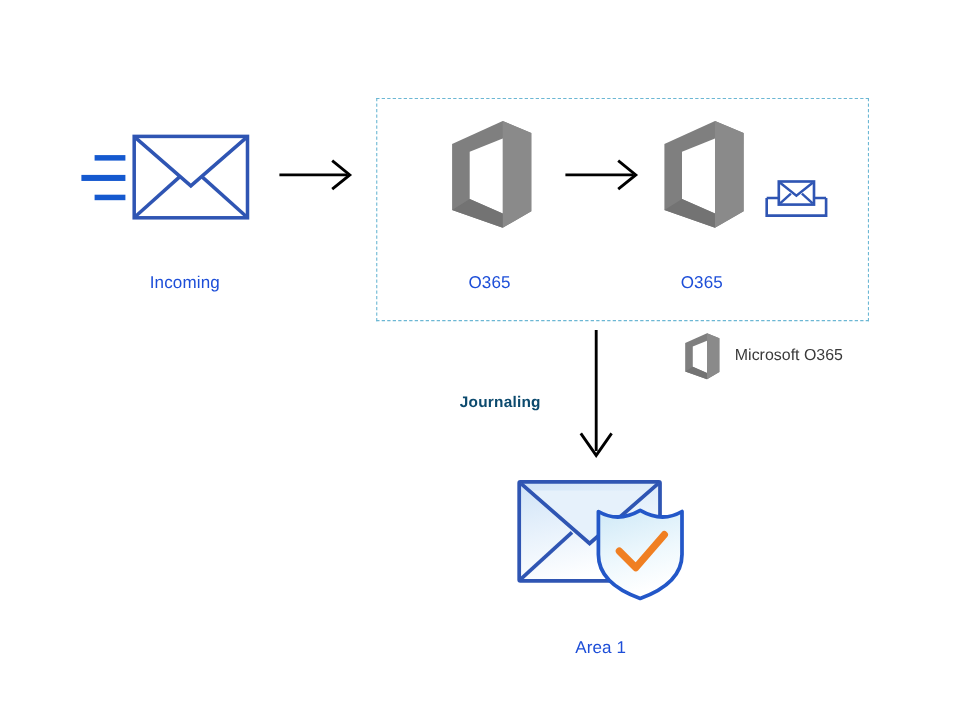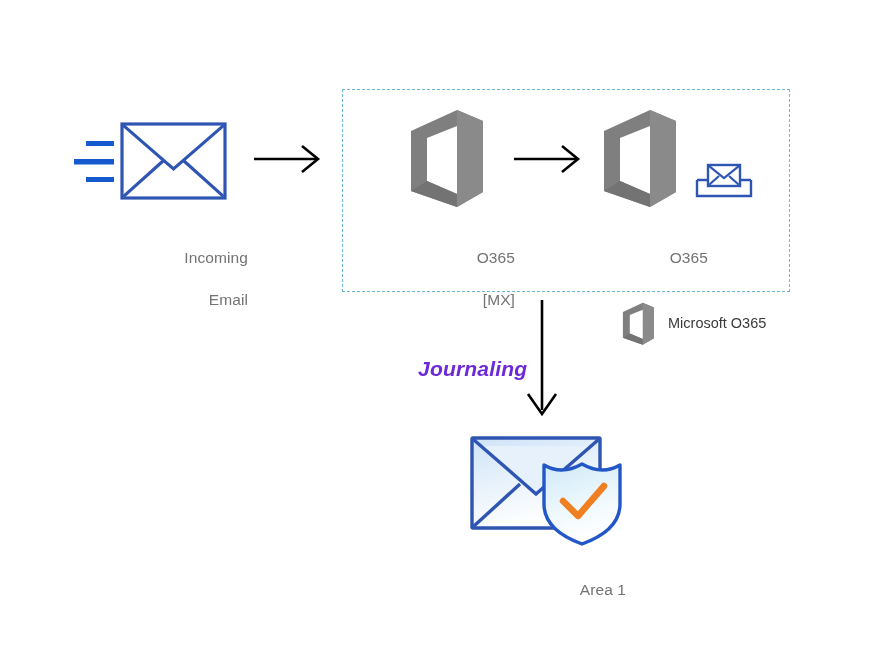--- a/index.html
+++ b/index.html
@@ -15,44 +15,43 @@
   #diagram-root {
     position: relative;
     width: 886px;
     height: 653px;
     background: #ffffff;
     overflow: hidden;
   }
   .node { position: absolute; }
   .caption {
     position: absolute;
-    text-align: right;
+    text-align: center;
     font-family: "Liberation Sans", sans-serif;
     font-size: 15.5px;
     line-height: 21px;
-    color: #737373;
+    color: #1d4ed8;
     white-space: pre-line;
     letter-spacing: 0.1px;
   }
   .caption-line { display: block; }
   .dashed-zone {
     position: absolute;
     border: 1.6px dashed #6cb7d4;
     box-sizing: border-box;
     background: transparent;
   }
   .journal-label {
     position: absolute;
     font-family: "Liberation Sans", sans-serif;
-    font-size: 21px;
+    font-size: 14px;
     font-weight: bold;
-    color: #6d28d9;
+    color: #0c4a6e;
     letter-spacing: 0.2px;
     white-space: nowrap;
-    font-style: italic;
   }
   .legend-label {
     position: absolute;
     font-family: "Liberation Sans", sans-serif;
     font-size: 14.5px;
     color: #3a3a3a;
     white-space: nowrap;
     text-align: center;
   }
   svg { display: block; overflow: visible; }
@@ -75,21 +74,20 @@
 
       <path d="M 53.6 13.6 L 103.5 57 L 153.4 13.6" fill="none" stroke="#2f55b3" stroke-width="3.2" stroke-linejoin="miter"></path>
 
       <path d="M 53.6 84.4 L 93 49" fill="none" stroke="#2f55b3" stroke-width="3.2"></path>
       <path d="M 153.4 84.4 L 114 49" fill="none" stroke="#2f55b3" stroke-width="3.2"></path>
     </svg>
   </div>
 
   <div class="caption" style="left:88px; top:226px; width:160px;">
     <span class="caption-line">Incoming</span>
-    <span class="caption-line">Email</span>
   </div>
 
   <div class="node" style="left:252px; top:142px;">
     <svg width="72" height="34" viewBox="0 0 72 34">
       <path d="M 2 17 L 64 17" stroke="#000000" stroke-width="2.6" fill="none"></path>
       <path d="M 50 4 L 66 17 L 50 30" stroke="#000000" stroke-width="2.6" fill="none" stroke-linejoin="miter" stroke-linecap="butt"></path>
     </svg>
   </div>
 
   <div class="node" style="left:405px; top:108px;">
@@ -100,21 +98,20 @@
       <path d="M 52 2 L 78 13 L 78 84 L 52 99 Z" fill="#8a8a8a"></path>
 
       <path d="M 52 18 L 52 86 L 22 73 L 22 30 Z" fill="#ffffff"></path>
 
       <path d="M 6 83 L 52 99 L 52 86 L 22 73 Z" fill="#737373"></path>
     </svg>
   </div>
 
   <div class="caption" style="left:375px; top:226px; width:140px;">
     <span class="caption-line">O365</span>
-    <span class="caption-line">[MX]</span>
   </div>
 
   <div class="node" style="left:512px; top:142px;">
     <svg width="72" height="34" viewBox="0 0 72 34">
       <path d="M 2 17 L 64 17" stroke="#000000" stroke-width="2.6" fill="none"></path>
       <path d="M 50 4 L 66 17 L 50 30" stroke="#000000" stroke-width="2.6" fill="none" stroke-linejoin="miter" stroke-linecap="butt"></path>
     </svg>
   </div>
 
   <div class="node" style="left:598px; top:108px;">

